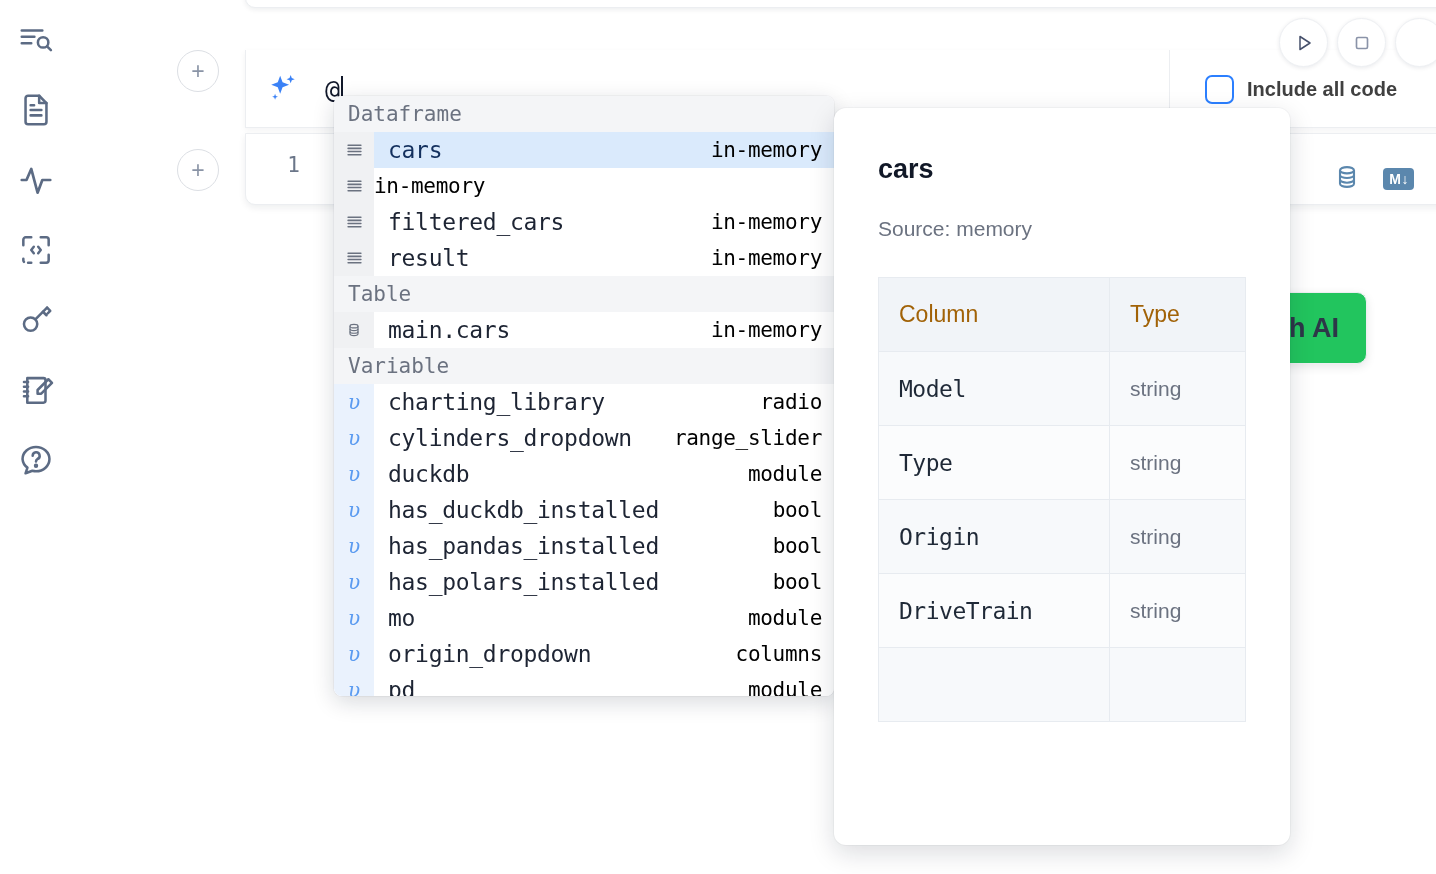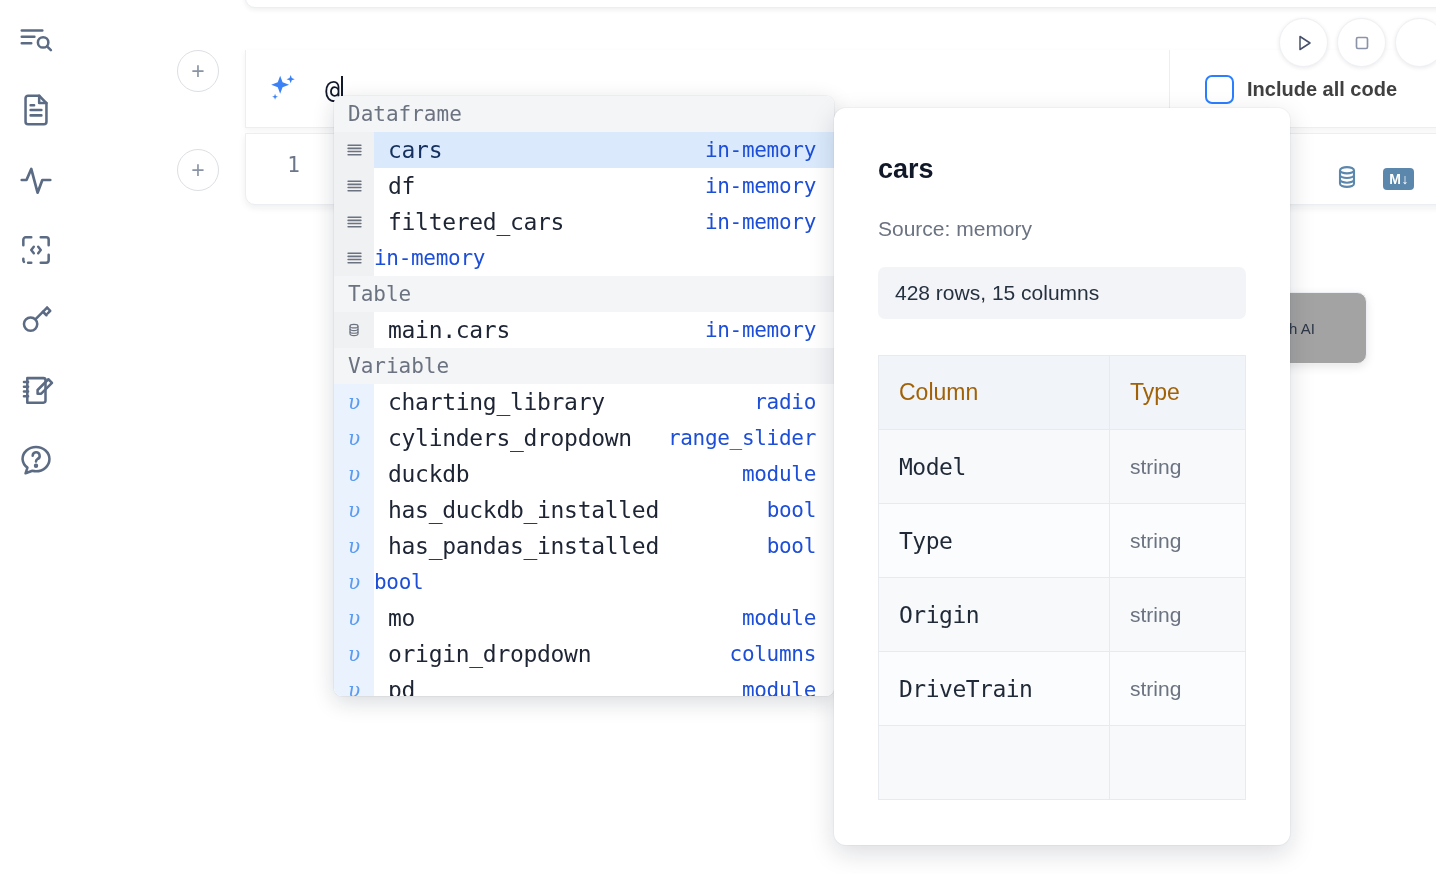--- a/index.html
+++ b/index.html
@@ -95,24 +95,24 @@
   .cell-icons .ic { color: #5b87ad; cursor: pointer; }
   .md-badge {
     background: #5b87ad; color: #fff; border-radius: 4px; font-size: 14px; font-weight: bold;
     padding: 3px 5px 3px 6px; letter-spacing: .5px; display: flex; align-items: center; gap: 1px;
     font-family: "Liberation Sans", sans-serif;
   }
 
   
   .ai-chip {
     position: absolute; left: 1252px; top: 292px; width: 115px; height: 72px;
-    background: #a3a3a3; border: 1px solid #edeff2; border-radius: 10px;
+    background: #22c55e; border: 1px solid #edeff2; border-radius: 10px;
     box-shadow: 0 3px 10px rgba(15,23,42,.10);
     display: flex; align-items: center; justify-content: flex-start;
-    padding-left: 36px; font-size: 15px; font-weight: normal; color: #2d3748;
+    padding-left: 36px; font-size: 27px; font-weight: bold; color: #2d3748;
     overflow: hidden; z-index: 3;
   }
 
   
   .ac {
     position: absolute; left: 334px; top: 96px; width: 500px; height: 600px;
     background: #fff; border-radius: 8px;
     box-shadow: 0 6px 22px rgba(15,23,42,.16), 0 0 0 1px rgba(15,23,42,.04);
     overflow: hidden; z-index: 10;
     font-family: "DejaVu Sans Mono", monospace;
@@ -130,21 +130,21 @@
     width: 40px; height: 36px; flex: none; display: flex; align-items: center; justify-content: center;
     background: #f0f1f3; color: #6b7280;
   }
   .ac-gutter.var { background: #eaf2fd; color: #5b9bf0; font-style: italic; font-size: 20px;
     font-family: "DejaVu Serif", serif; }
   .ac-name {
     flex: 1; padding-left: 14px; font-size: 23px; color: #1d2433; white-space: nowrap; letter-spacing: -.3px;
   }
   .ac-row.sel .ac-name { color: #13305e; }
   .ac-meta {
-    font-size: 21px; color: #1d4ed8; padding-right: 18px; white-space: nowrap; letter-spacing: -.3px;
+    font-size: 21px; color: #000000; padding-right: 12px; white-space: nowrap; letter-spacing: -.3px;
   }
 
   
   .detail {
     position: absolute; left: 834px; top: 108px; width: 456px; height: 737px;
     background: #fff; border-radius: 12px;
     box-shadow: 0 8px 26px rgba(15,23,42,.15), 0 0 0 1px rgba(15,23,42,.03);
     overflow: hidden; z-index: 11; padding: 0 44px;
   }
   .detail-title { margin-top: 46px; font-size: 27px; font-weight: bold; color: #111827; }
@@ -284,38 +284,38 @@
       </span>
       <span class="ac-name">cars</span>
       <span class="ac-meta">in-memory</span>
     </div>
     <div class="ac-row">
       <span class="ac-gutter">
         <svg width="17" height="17" viewBox="0 0 16 16" fill="none" stroke="currentColor" stroke-width="1.5" stroke-linecap="round">
           <path d="M2 3h12M2 6h12M2 9h12M2 12h12"></path>
           </svg>
       </span>
-      <span class="ac-name">df</span>
       <span class="ac-meta">in-memory</span>
     </div>
     <div class="ac-row">
       <span class="ac-gutter">
         <svg width="17" height="17" viewBox="0 0 16 16" fill="none" stroke="currentColor" stroke-width="1.5" stroke-linecap="round">
           <path d="M2 3h12M2 6h12M2 9h12M2 12h12"></path>
           </svg>
       </span>
       <span class="ac-name">filtered_cars</span>
       <span class="ac-meta">in-memory</span>
     </div>
     <div class="ac-row">
       <span class="ac-gutter">
         <svg width="17" height="17" viewBox="0 0 16 16" fill="none" stroke="currentColor" stroke-width="1.5" stroke-linecap="round">
           <path d="M2 3h12M2 6h12M2 9h12M2 12h12"></path>
           </svg>
       </span>
+      <span class="ac-name">result</span>
       <span class="ac-meta">in-memory</span>
     </div>
 
     <div class="ac-group">Table</div>
 
     <div class="ac-row">
       <span class="ac-gutter">
         <svg width="16" height="16" viewBox="0 0 24 24" fill="none" stroke="currentColor" stroke-width="1.8">
           <ellipse cx="12" cy="6.2" rx="6" ry="2.7"></ellipse>
           <path d="M6 6.2v11.6c0 1.5 2.7 2.7 6 2.7s6-1.2 6-2.7V6.2"></path>
@@ -348,20 +348,21 @@
       <span class="ac-name">has_duckdb_installed</span>
       <span class="ac-meta">bool</span>
     </div>
     <div class="ac-row">
       <span class="ac-gutter var">υ</span>
       <span class="ac-name">has_pandas_installed</span>
       <span class="ac-meta">bool</span>
     </div>
     <div class="ac-row">
       <span class="ac-gutter var">υ</span>
+      <span class="ac-name">has_polars_installed</span>
       <span class="ac-meta">bool</span>
     </div>
     <div class="ac-row">
       <span class="ac-gutter var">υ</span>
       <span class="ac-name">mo</span>
       <span class="ac-meta">module</span>
     </div>
     <div class="ac-row">
       <span class="ac-gutter var">υ</span>
       <span class="ac-name">origin_dropdown</span>
@@ -370,21 +371,20 @@
     <div class="ac-row">
       <span class="ac-gutter var">υ</span>
       <span class="ac-name">pd</span>
       <span class="ac-meta">module</span>
     </div>
   </div>
 
   <div class="detail">
     <div class="detail-title">cars</div>
     <div class="detail-src">Source: memory</div>
-    <div class="detail-stat">428 rows, 15 columns</div>
 
     <table class="dtable">
       <tbody>
           <tr>
         <th>Column</th>
         <th>Type</th>
       </tr>
       <tr>
         <td class="col">Model</td>
         <td class="typ">string</td>

